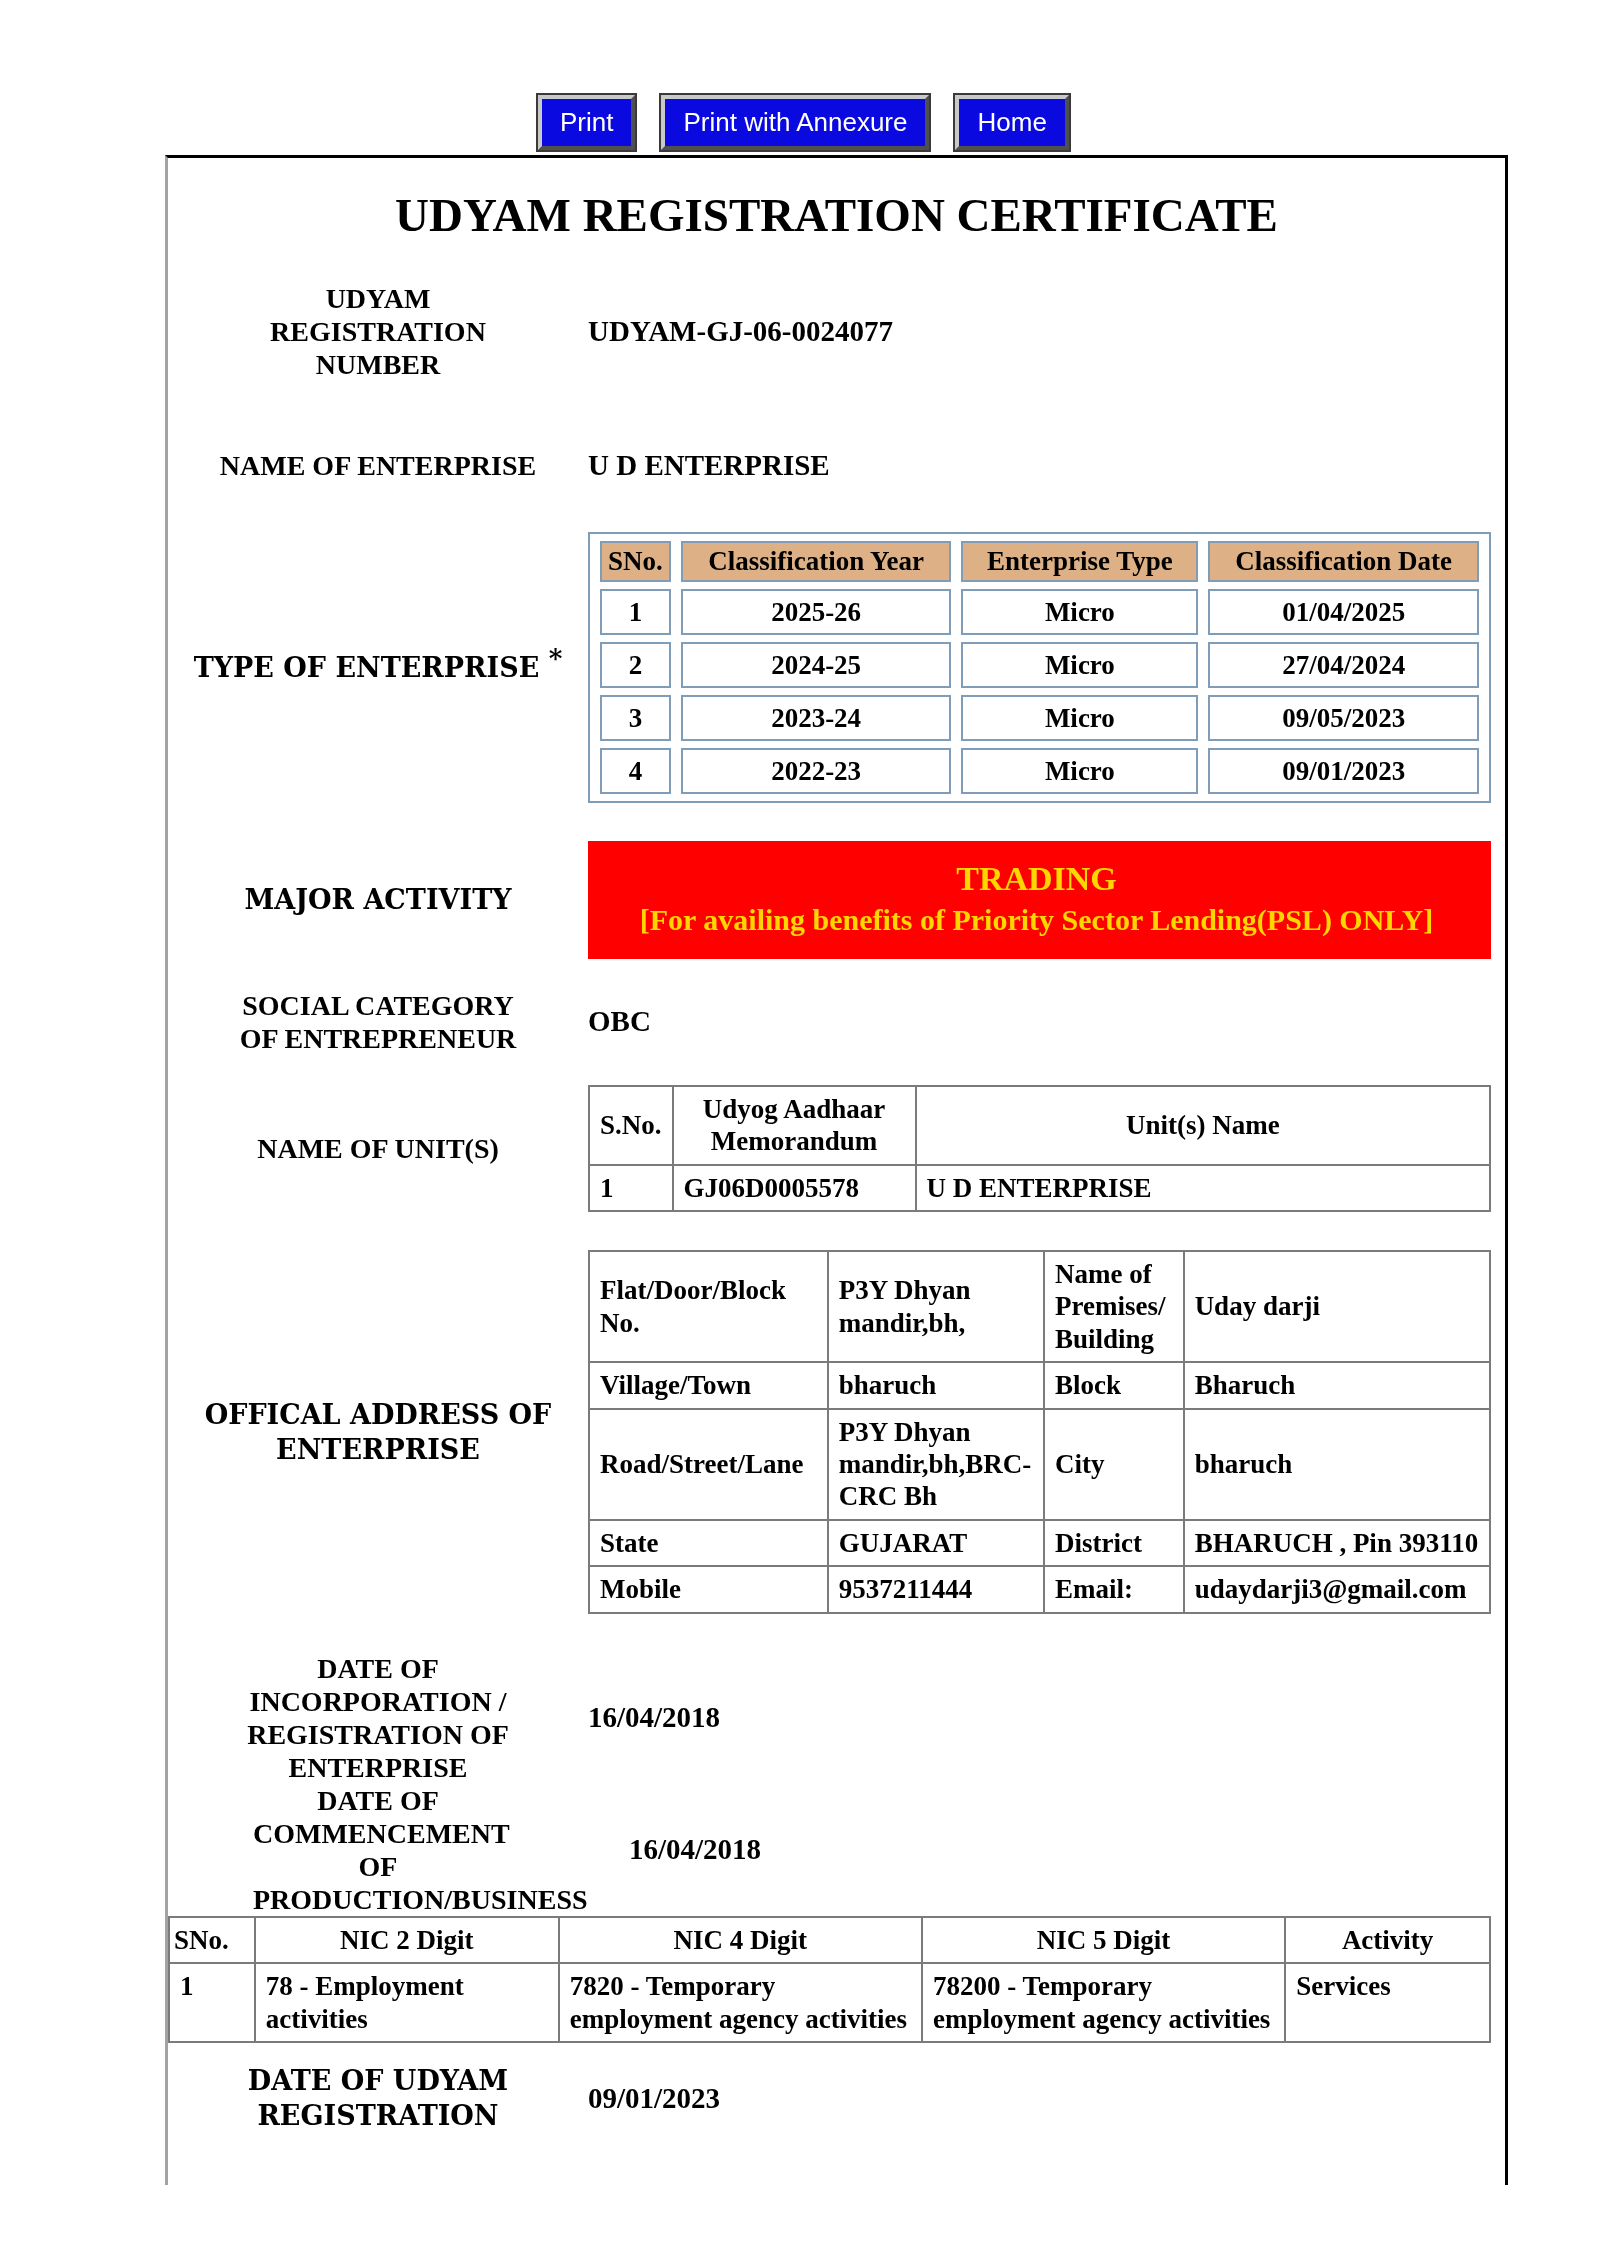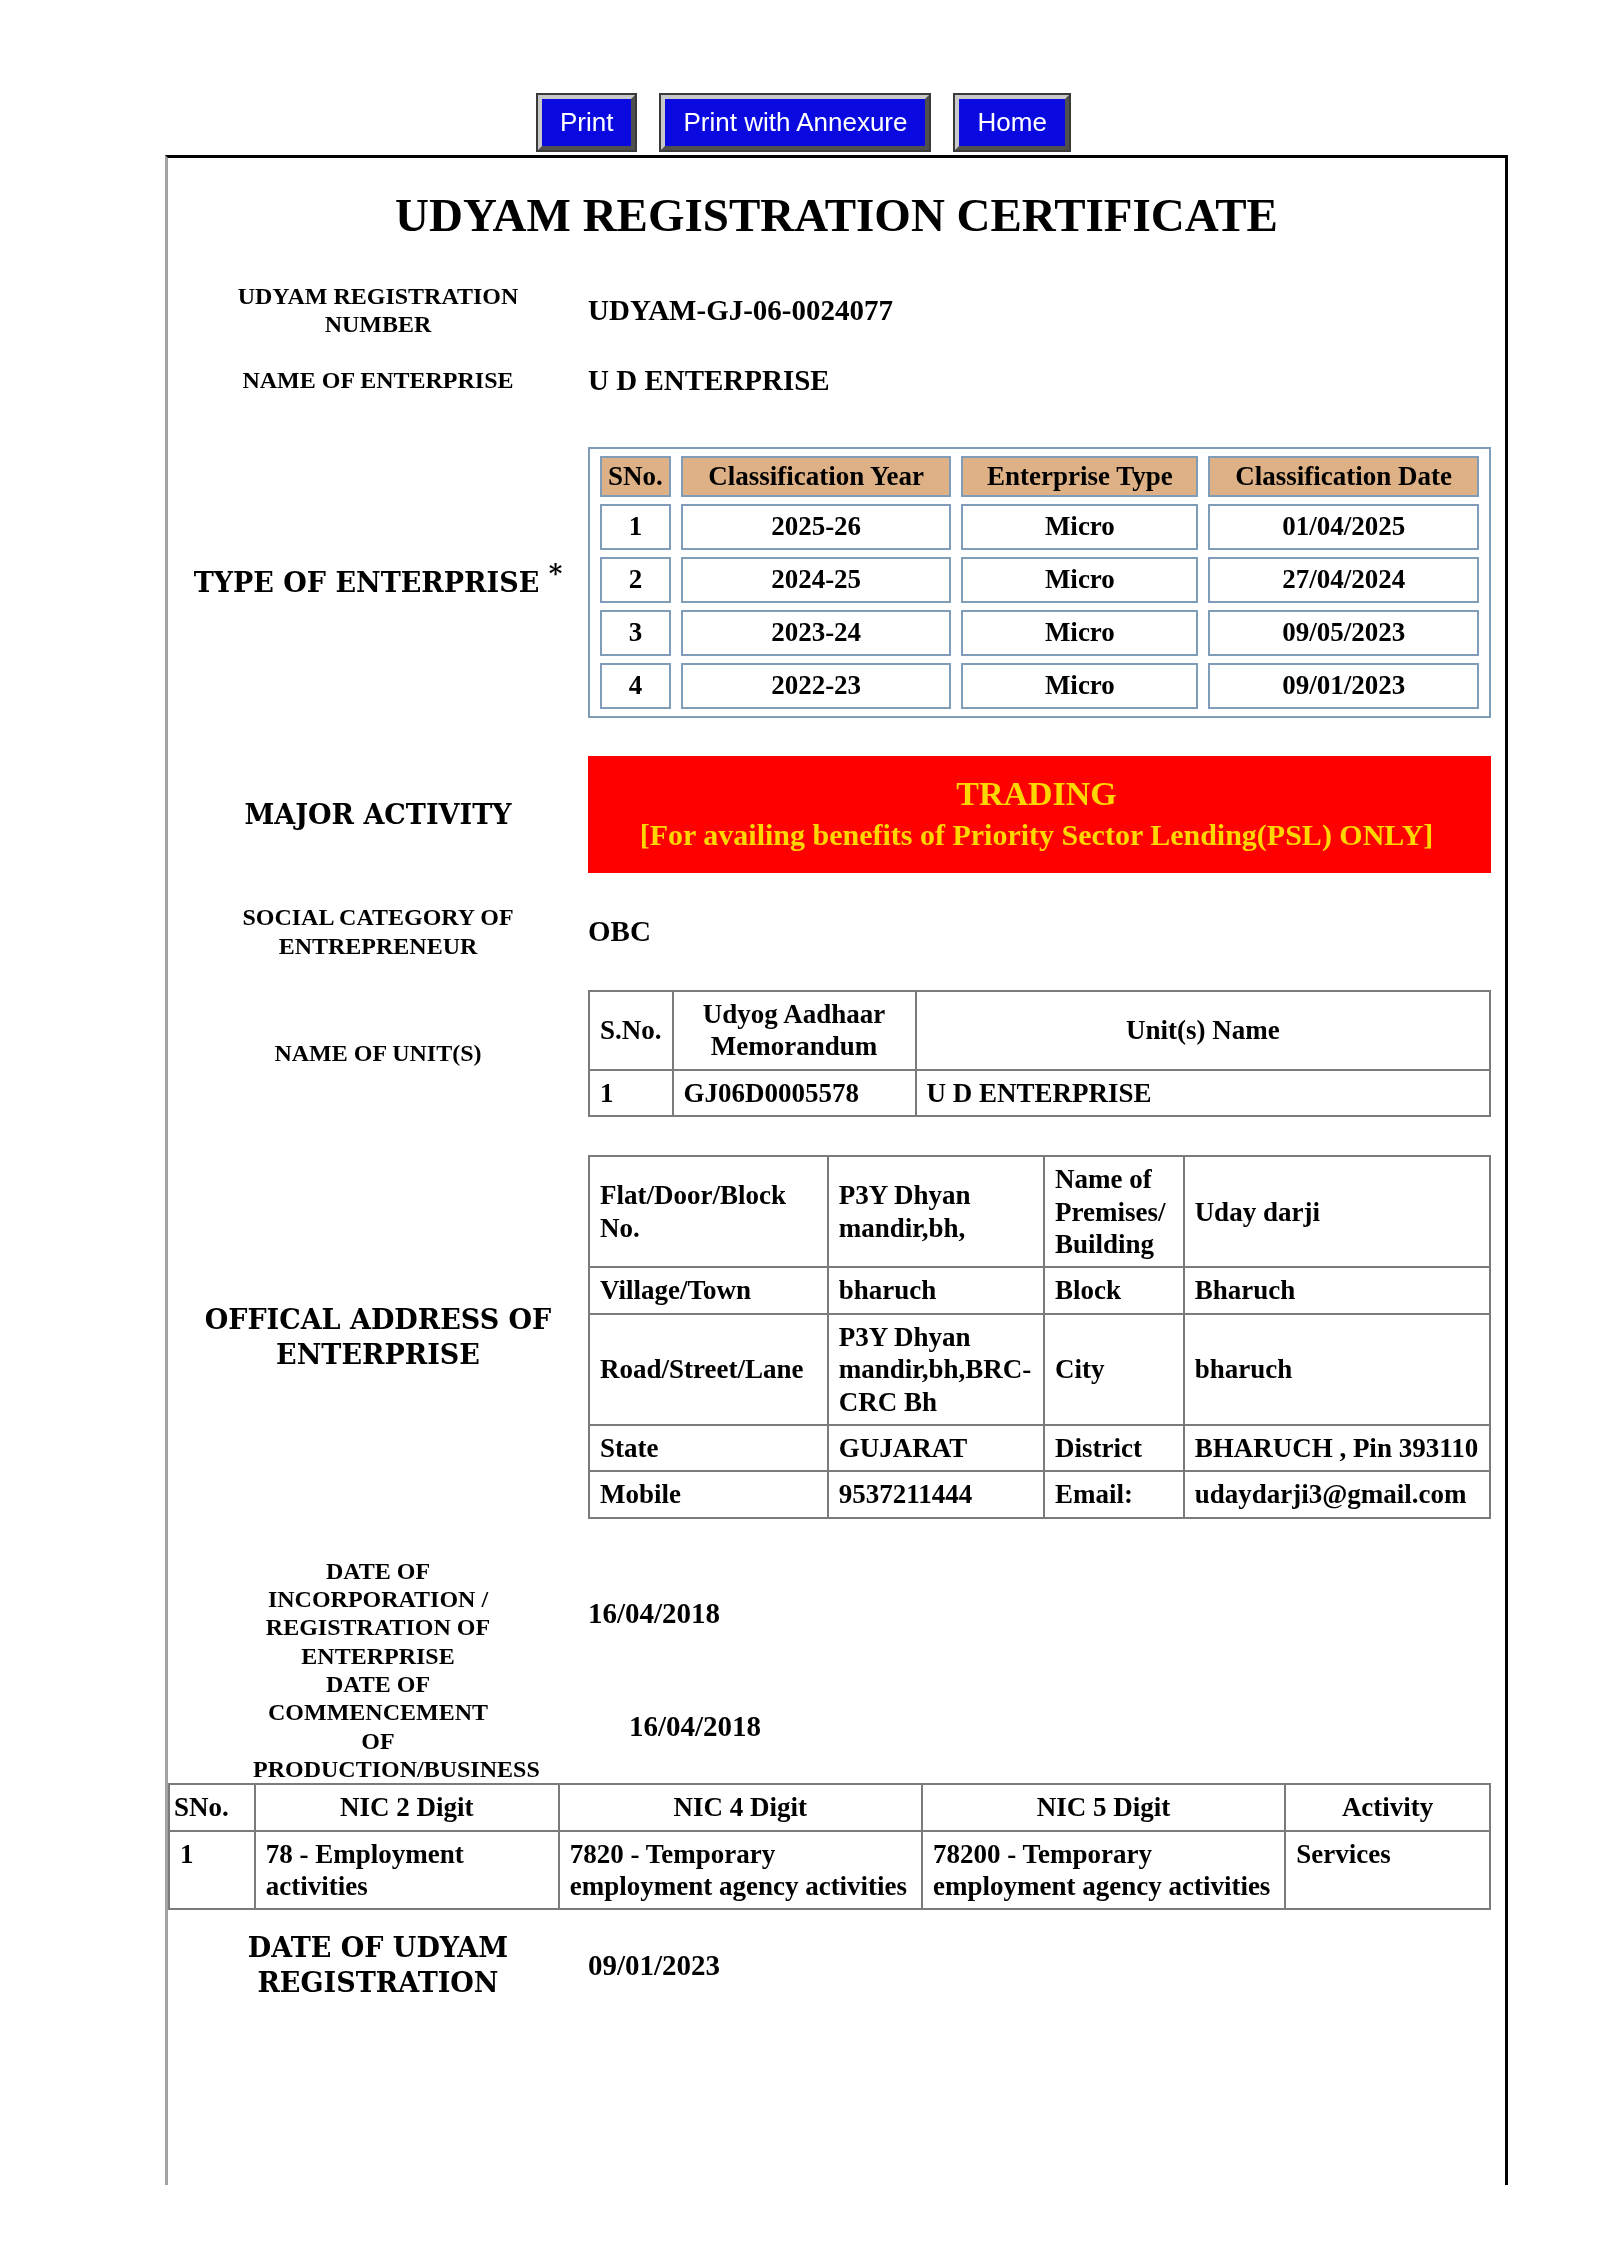--- a/index.html
+++ b/index.html
@@ -20,21 +20,21 @@
         box-sizing:border-box;background:#fff;padding:0 0;}
   .page-title{margin-top:30px;text-align:center;font-weight:bold;font-size:47px;
         font-family:"Liberation Serif",serif;letter-spacing:0px;}
 
   .row{display:flex;align-items:center;}
   .label{width:420px;flex:0 0 420px;display:flex;align-items:center;justify-content:center;
          text-align:center;font-weight:bold;}
   .label-inner{max-width:380px;}
   .label-inner.tight{max-width:300px;}
   .label-inner.tighter{max-width:250px;}
-  .serif-n{font-family:"Liberation Serif",serif;font-size:24px;line-height:1.18;}
+  .serif-n{font-family:"Liberation Serif",serif;font-size:28px;line-height:1.18;}
   .serif-w{font-family:"DejaVu Serif",serif;font-size:27px;line-height:1.3;}
   .content{flex:1;display:flex;align-items:center;
            padding-right:14px;}
   .value{font-weight:bold;font-size:29px;font-family:"Liberation Serif",serif;}
   sup.star{font-size:26px;vertical-align:super;line-height:0;}
 
   
   table.spaced{border-collapse:separate;border-spacing:10px 7px;width:100%;
                border:2px solid #7f9db9;background:#fff;}
   table.spaced th{background:#ddb185;border:2px solid #7f9db9;font-weight:bold;
@@ -49,21 +49,21 @@
   table.plain th{text-align:center;}
   table.plain td{text-align:left;}
 
   
   .banner{background:#ff0000;color:#ffd700;text-align:center;width:100%;
           padding:16px 10px 20px 4px;box-sizing:border-box;font-weight:bold;}
   .banner .big{font-size:34px;line-height:1.3;}
   .banner .note{font-size:30px;line-height:1.25;}
 
   
-  .mt40{margin-top:40px;} .mt50{margin-top:50px;} .mt52{margin-top:25px;}
+  .mt40{margin-top:40px;} .mt50{margin-top:50px;} .mt52{margin-top:68px;}
   .mt30{margin-top:30px;} .mt20{margin-top:20px;} .mt38{margin-top:38px;}
   .mt45{gap:41px;}
 
   
   col.c-sno{width:8%;} col.c-year{width:32%;} col.c-etype{width:28%;} col.c-cdate{width:32%;}
   col.u-sno{width:9%;} col.u-uam{width:27%;} col.u-name{width:64%;}
   col.a-l1{width:26.5%;} col.a-v1{width:24%;} col.a-l2{width:15.5%;} col.a-v2{width:34%;}
   col.n-sno{width:6.5%;} col.n-2{width:23%;} col.n-4{width:27.5%;} col.n-5{width:27.5%;} col.n-act{width:15.5%;}
   td.wrapok{overflow-wrap:break-word;}
 </style>

